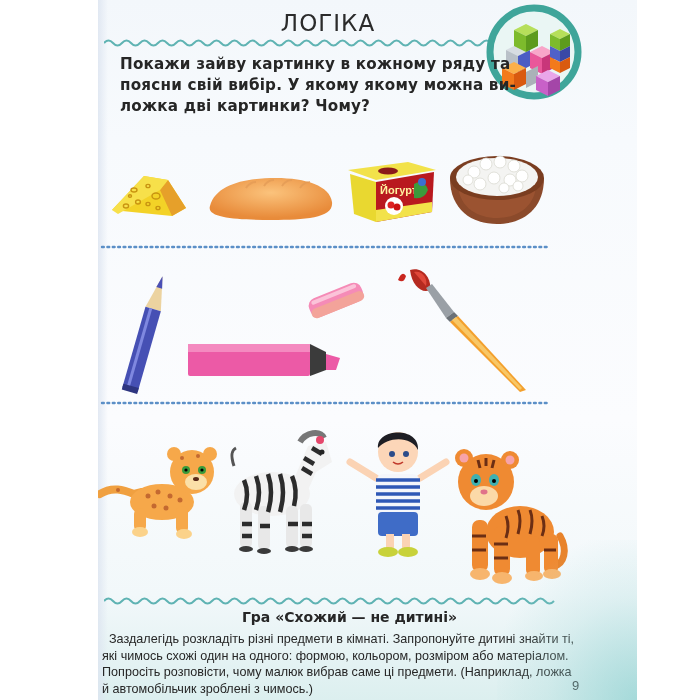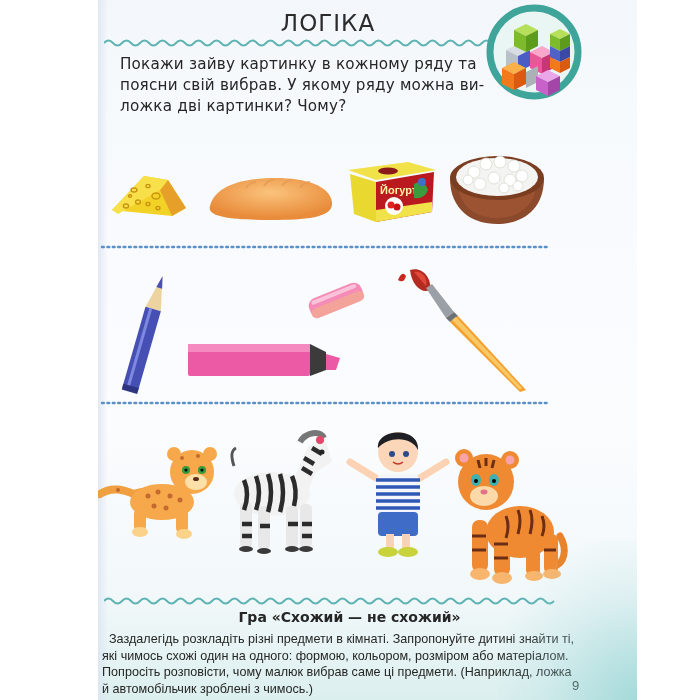--- a/index.html
+++ b/index.html
@@ -10,21 +10,21 @@
           overflow:hidden;padding-left:36px; }
   .page::after { content:""; position:absolute; right:0; bottom:0; width:140px; height:160px;
           background: radial-gradient(ellipse at 100% 100%, rgba(120,200,200,0.55) 0%, rgba(160,215,215,0.25) 45%, rgba(255,255,255,0) 75%);
           pointer-events:none; }
   .page::before { content:""; position:absolute; left:0; top:0; width:10px; height:100%;
           background: linear-gradient(90deg, rgba(220,228,240,0.8), rgba(255,255,255,0)); }
   .title { position:absolute; left:150px; top:10px; width:160px; text-align:center;
            font-family:"DejaVu Sans",sans-serif; font-size:23px; letter-spacing:1px; color:#2b2b2b; }
   .wave { position:absolute; }
   .task { position:absolute; left:22px; top:54px; width:340px; font-size:15.2px; line-height:21px; color:#262626; letter-spacing:0.2px; }
-  .task span { display:block; white-space:nowrap; }
+  .task span { display:block; white-space:nowrap;font-weight:bold; }
   .cubes { position:absolute; left:386px; top:2px; width:100px; height:100px; }
   .row-img { position:absolute; }
   .dots { position:absolute; left:0; height:4px; }
   .game-title { position:absolute; left:0; width:503px; top:609px; text-align:center; font-weight:bold;
                 font-size:14px; color:#262626; }
   .game-text { position:absolute; left:4px; top:631px; width:470px; font-family:"Liberation Sans",sans-serif;
                font-size:12.6px; line-height:16.5px; color:#262626; }
   .game-text span { display:block; white-space:nowrap; }
   .pagenum { position:absolute; left:474px; top:678px; font-size:13px; color:#333; font-family:"Liberation Sans",sans-serif; }
 </style>
@@ -69,21 +69,21 @@
     <polygon points="66,32 76,37 76,49 66,44" fill="#7dbb2c"></polygon>
     <polygon points="76,37 86,32 86,44 76,49" fill="#5d9b1d"></polygon>
     <polygon points="66,44 76,49 76,60 66,55" fill="#5061c8"></polygon>
     <polygon points="76,49 86,44 86,55 76,60" fill="#3a48a6"></polygon>
     <polygon points="66,55 76,60 76,71 66,66" fill="#f27a1c"></polygon>
     <polygon points="76,60 86,55 86,66 76,71" fill="#d95a10"></polygon>
   </svg>
 
   <div class="task">
     <span>Покажи зайву картинку в кожному ряду та</span>
-    <span>поясни свій вибрав. У якому ряду можна ви-</span>
+    <span>поясни свій вибір. У якому якому можна ви-</span>
     <span>ложка дві картинки? Чому?</span>
   </div>
 
   <div>
     <svg class="row-img" style="left:10px;top:170px" width="82" height="48" viewBox="0 0 82 48">
       <polygon points="4,40 36,6 60,10 78,38 64,46" fill="#f3d227"></polygon>
       <polygon points="60,10 78,38 64,46 52,20" fill="#e6a02a"></polygon>
       <polygon points="4,40 36,6 60,10 52,20 10,44" fill="#f7e04a"></polygon>
       <g fill="none" stroke="#c99411" stroke-width="1.4">
         <ellipse cx="26" cy="20" rx="3" ry="2"></ellipse>
@@ -310,21 +310,21 @@
           <path d="M44 118 l14 0"></path>
           <path d="M94 110 l12 0"></path>
       </g>
     </svg>
   </div>
 
   <svg class="wave" style="left:6px;top:596px" width="456" height="10" viewBox="0 0 456 10">
     <path d="M0 5 q4.5 -5 9 0 t9 0 t9 0 t9 0 t9 0 t9 0 t9 0 t9 0 t9 0 t9 0 t9 0 t9 0 t9 0 t9 0 t9 0 t9 0 t9 0 t9 0 t9 0 t9 0 t9 0 t9 0 t9 0 t9 0 t9 0 t9 0 t9 0 t9 0 t9 0 t9 0 t9 0 t9 0 t9 0 t9 0 t9 0 t9 0 t9 0 t9 0 t9 0 t9 0 t9 0 t9 0 t9 0 t9 0 t9 0 t9 0 t9 0 t9 0 t9 0 t9 0" fill="none" stroke="#5fb3b3" stroke-width="2"></path>
   </svg>
 
-  <div class="game-title">Гра «Схожий — не схожий»</div>
+  <div class="game-title">Гра «Схожий — не дитині»</div>
   <div class="game-text">
     <span style="white-space:pre">  Заздалегідь розкладіть різні предмети в кімнаті. Запропонуйте дитині знайти ті,</span>
     <span>які чимось схожі один на одного: формою, кольором, розміром або матеріалом.</span>
     <span>Попросіть розповісти, чому малюк вибрав саме ці предмети. (Наприклад, ложка</span>
     <span>й автомобільчик зроблені з чимось.)</span>
   </div>
 
   <div class="pagenum">9</div>
 </div>
 

